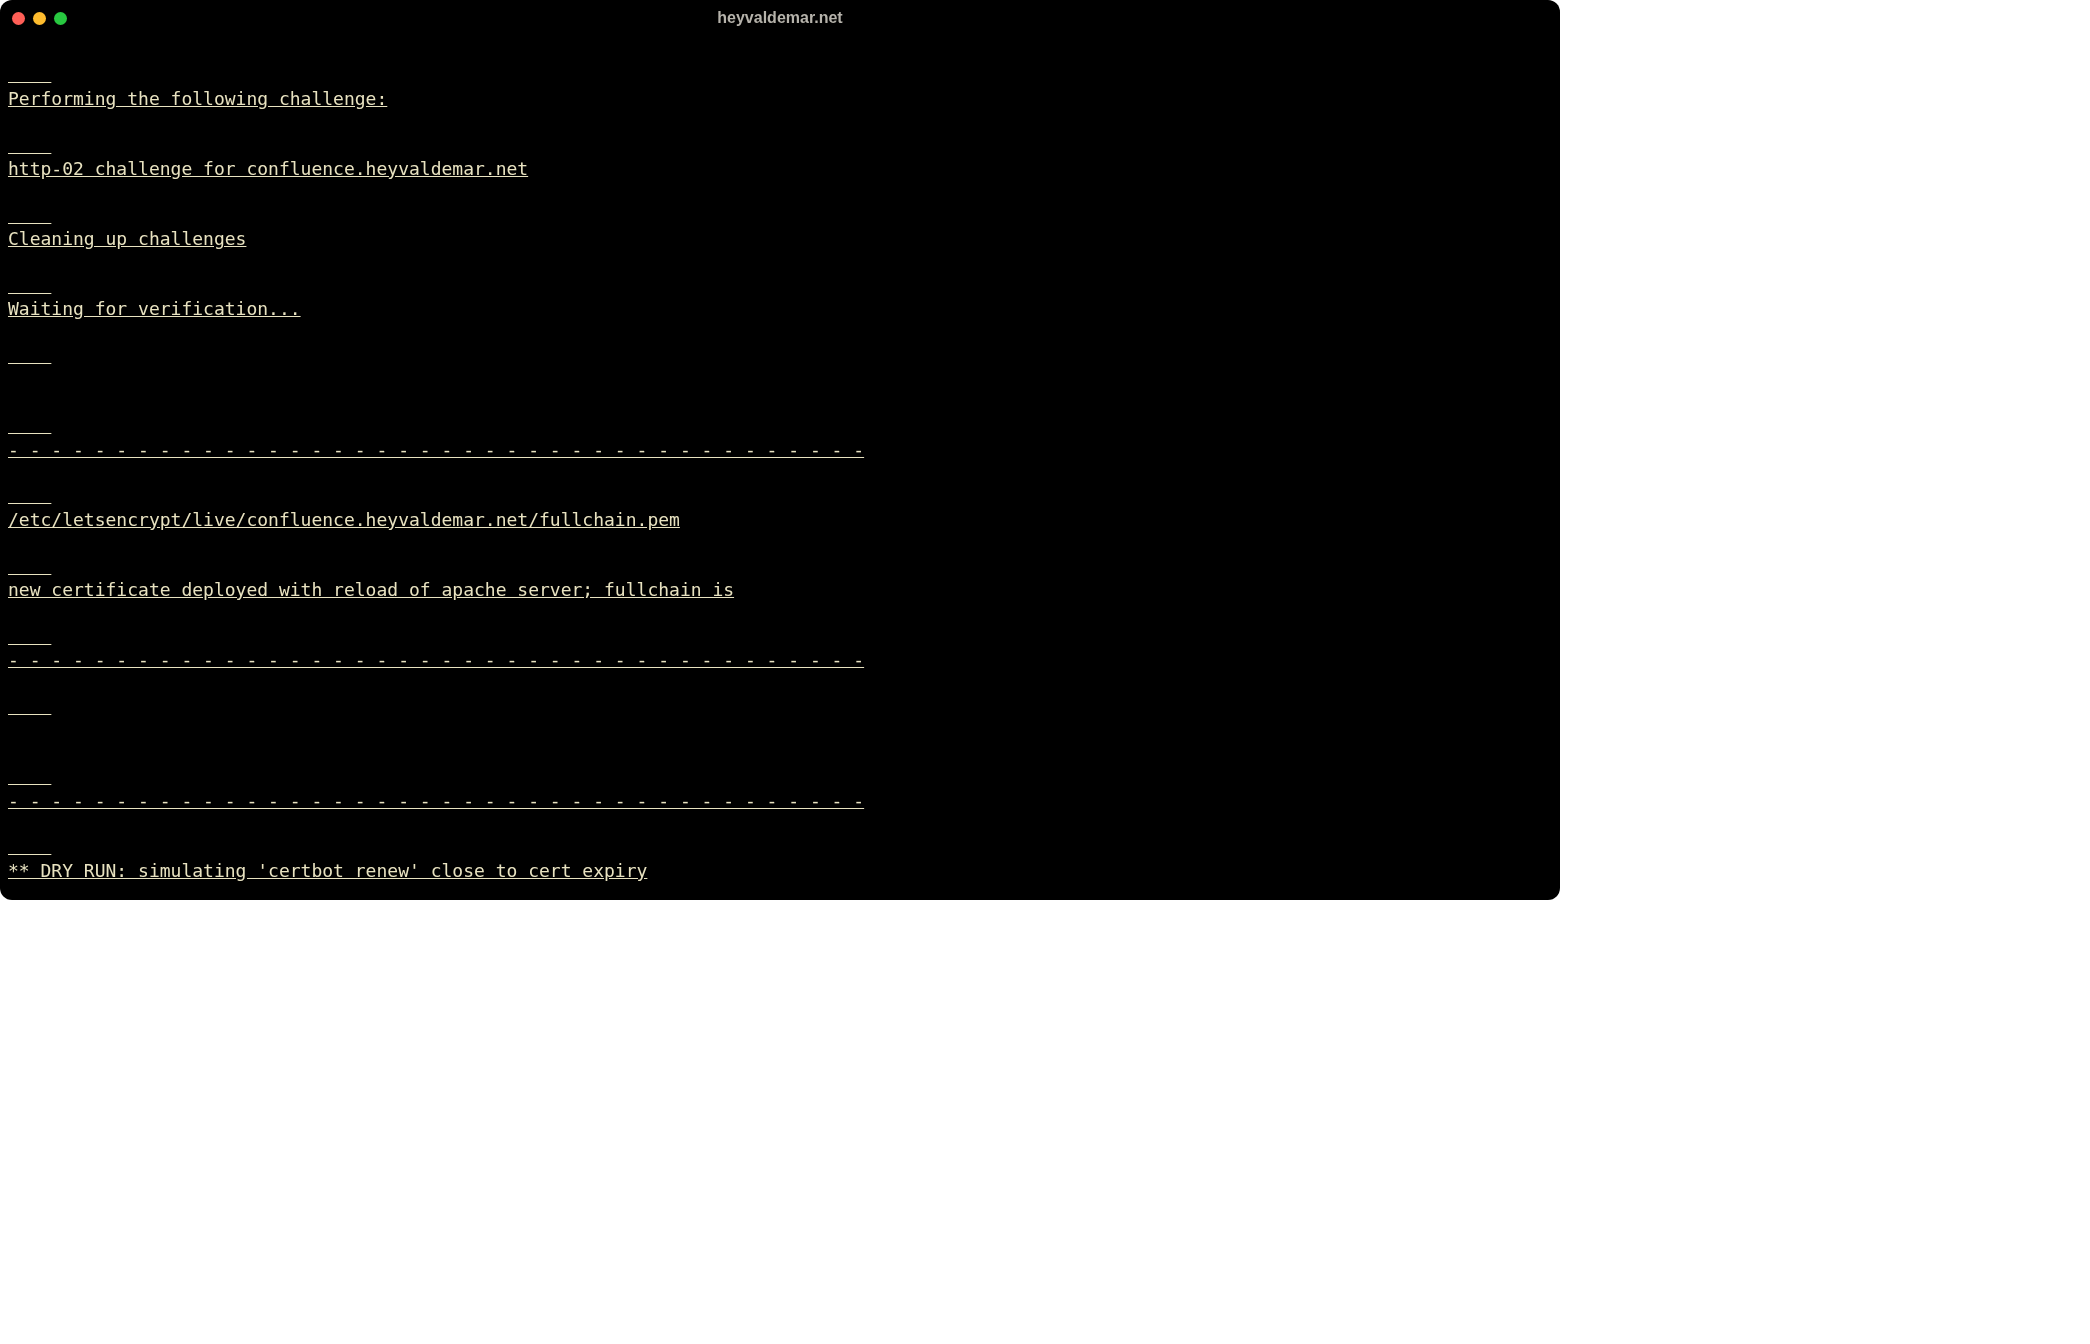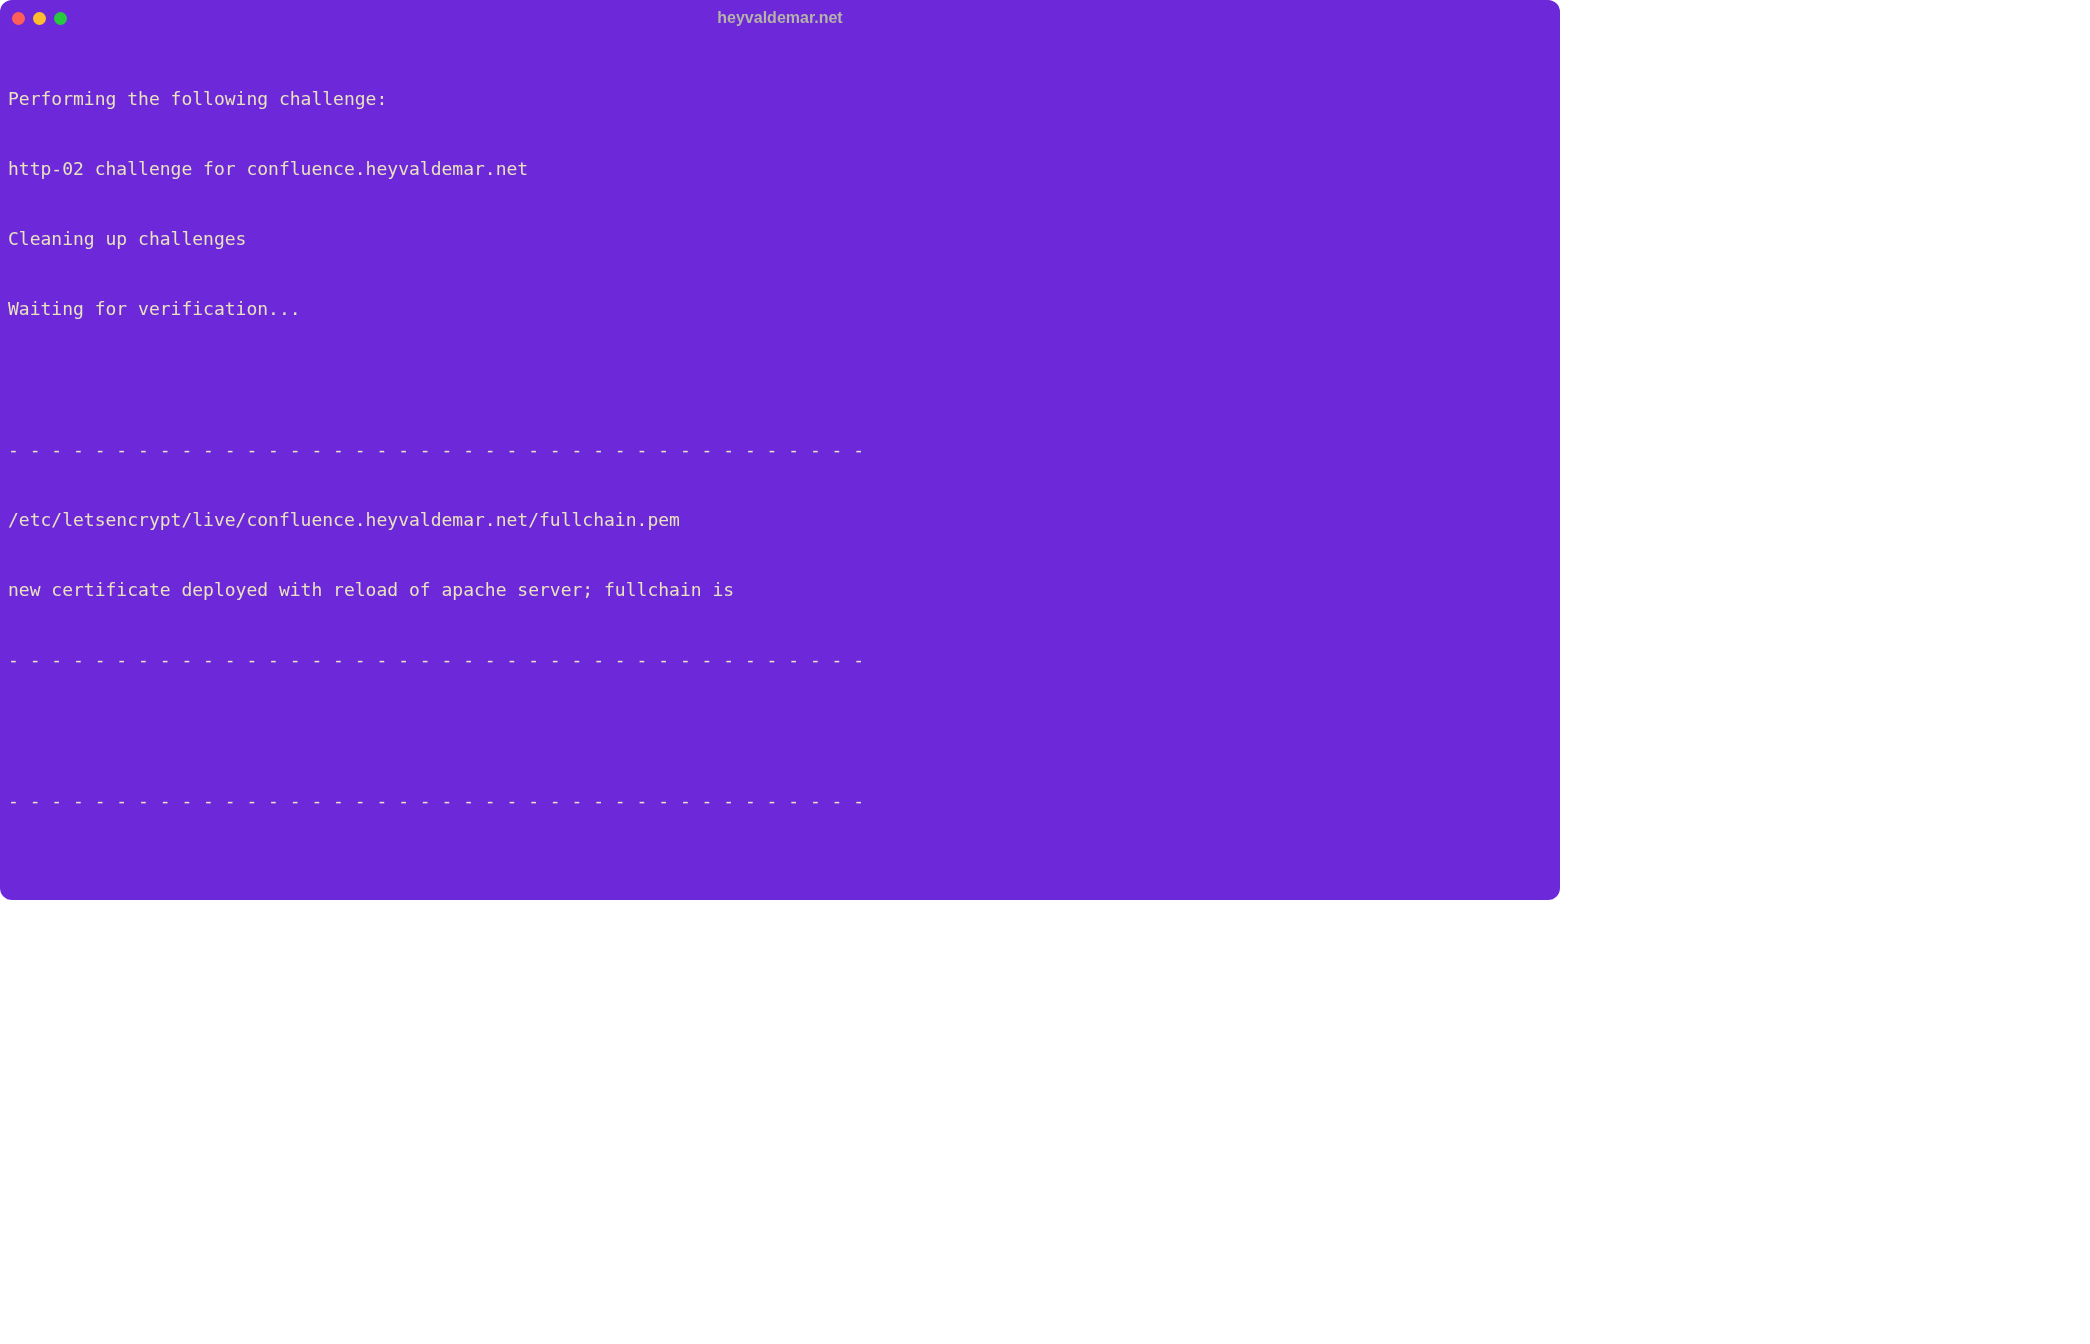--- a/index.html
+++ b/index.html
@@ -5,28 +5,29 @@
   * { margin: 0; padding: 0; box-sizing: border-box; }
   html, body {
     width: 100%;
     height: 100%;
     background: #fff;
   }
   .window {
     width: 1560px;
     height: 900px;
     margin: 0;
-    background: #6d28d9;
+    background: #000000;
     border-radius: 12px;
     overflow: hidden;
     font-family: "SF Mono", ui-monospace, Menlo, Consolas, monospace;
     font-size: 18px;
     line-height: 1.3;
     color: #e8e2c0;
     position: relative;
+    text-decoration: underline;
   }
   .titlebar {
     height: 36px;
     display: flex;
     align-items: center;
     padding: 0 12px;
     position: relative;
   }
   .traffic {
     display: flex;
@@ -73,20 +74,21 @@
     <div class="line">http-02 challenge for confluence.heyvaldemar.net</div>
     <div class="line">Cleaning up challenges</div>
     <div class="line">Waiting for verification...</div>
     <div class="line"></div>
     <div class="line">- - - - - - - - - - - - - - - - - - - - - - - - - - - - - - - - - - - - - - - -</div>
     <div class="line">/etc/letsencrypt/live/confluence.heyvaldemar.net/fullchain.pem</div>
     <div class="line">new certificate deployed with reload of apache server; fullchain is</div>
     <div class="line">- - - - - - - - - - - - - - - - - - - - - - - - - - - - - - - - - - - - - - - -</div>
     <div class="line"></div>
     <div class="line">- - - - - - - - - - - - - - - - - - - - - - - - - - - - - - - - - - - - - - - -</div>
+    <div class="line">** DRY RUN: simulating 'certbot renew' close to cert expiry</div>
     
     
     
     
     
     
     
     
     
     

